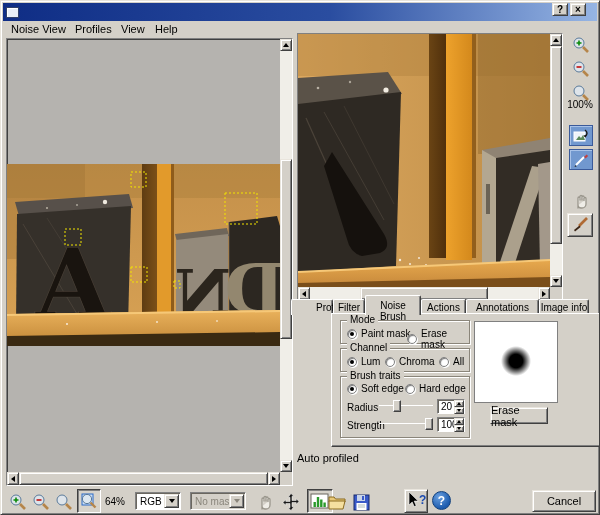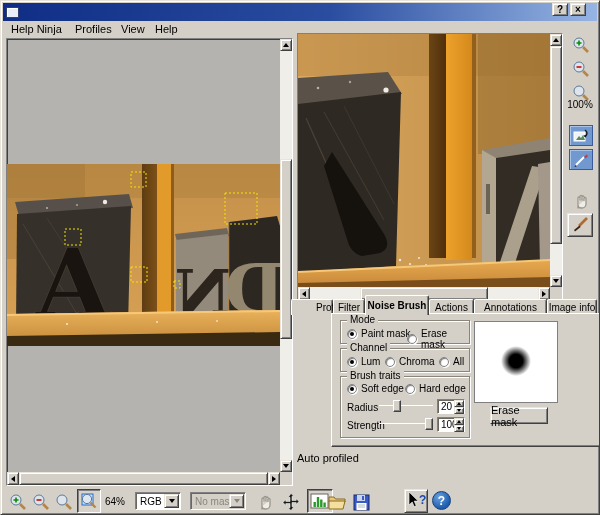--- a/index.html
+++ b/index.html
@@ -88,21 +88,21 @@
     <span class="app-icon"></span>
   </div>
   <div class="abs tb-btn raised btn" style="left:551px;">
       <span>?</span>
     </div>
   <div class="abs tb-btn raised btn" style="left:569px;">
       <span>×</span>
     </div>
 
   <div class="abs menubar">
-    <span class="menu-item" style="left:6px;">Help Ninja</span>
+    <span class="menu-item" style="left:6px;">Noise View</span>
     <span class="menu-item" style="left:70px;">Profiles</span>
     <span class="menu-item" style="left:116px;">View</span>
     <span class="menu-item" style="left:150px;">Help</span>
   </div>
 
   <div class="abs sunken" style="left:5px; top:37px; width:287px; height:448px; background:#b5b3af;">
 
     <div class="abs" style="left:0; top:0; width:273px; height:433px; overflow:hidden;">
       <svg class="abs" style="left:0; top:125px;" width="273" height="182" viewBox="0 0 273 182">
         <defs>
@@ -306,21 +306,21 @@
   <div class="abs raised btn" style="left:566px; top:212px; width:26px; height:24px;">
     <svg width="20" height="20" viewBox="0 0 20 20">
       <line x1="9" y1="11" x2="17" y2="3" stroke="#b06a34" stroke-width="2.6"></line>
       <path d="M9.5 10.5 L4 15 l1 1.4 5.6-4.4z" fill="#3a2414"></path>
     </svg>
   </div>
 
   <div class="abs tabbar">
     <div class="tab" style="width:42px;padding-left:24px;">Profile</div>
     <div class="tab" style="width:32px;">Filter</div>
-    <div class="tab active" style="width:64px;font-weight:bold;">Noise Brush</div>
+    <div class="tab active" style="width:56px;">Noise Brush</div>
     <div class="tab" style="width:45px;">Actions</div>
     <div class="tab" style="width:73px;">Annotations</div>
     <div class="tab" style="width:50px;">Image info</div>
   </div>
 
   <div class="abs panel">
 
     <div class="groupbox" style="left:8px; top:6px; width:130px; height:24px;">
       <span class="gb-title">Mode</span>
       <div class="radio-row" style="left:6px; top:7px;">
@@ -493,15 +493,18 @@
     </div>
     <div class="abs raised btn" style="left:403px; top:2px; width:24px; height:24px;">
       <svg width="20" height="20" viewBox="0 0 20 20">
         <path d="M3 1 v13 l3.2-3 2 4.6 2-0.9 -2-4.6 4 0z" fill="#000" stroke="#fff" stroke-width="0.6"></path>
         <text x="13" y="13" font-size="12" font-weight="bold" fill="#1a4ab0" font-family="Liberation Sans, sans-serif">?</text>
       </svg>
     </div>
     <div class="abs help-circle" style="left:431px; top:4px; width:19px; height:19px; font-size:12px;">
       <span>?</span>
     </div>
+    <div class="abs raised btn push" style="left:531px; top:3px; width:64px; height:22px;">
+      <span>Cancel</span>
+    </div>
   </div>
 
 </div>
 
 </body></html>

